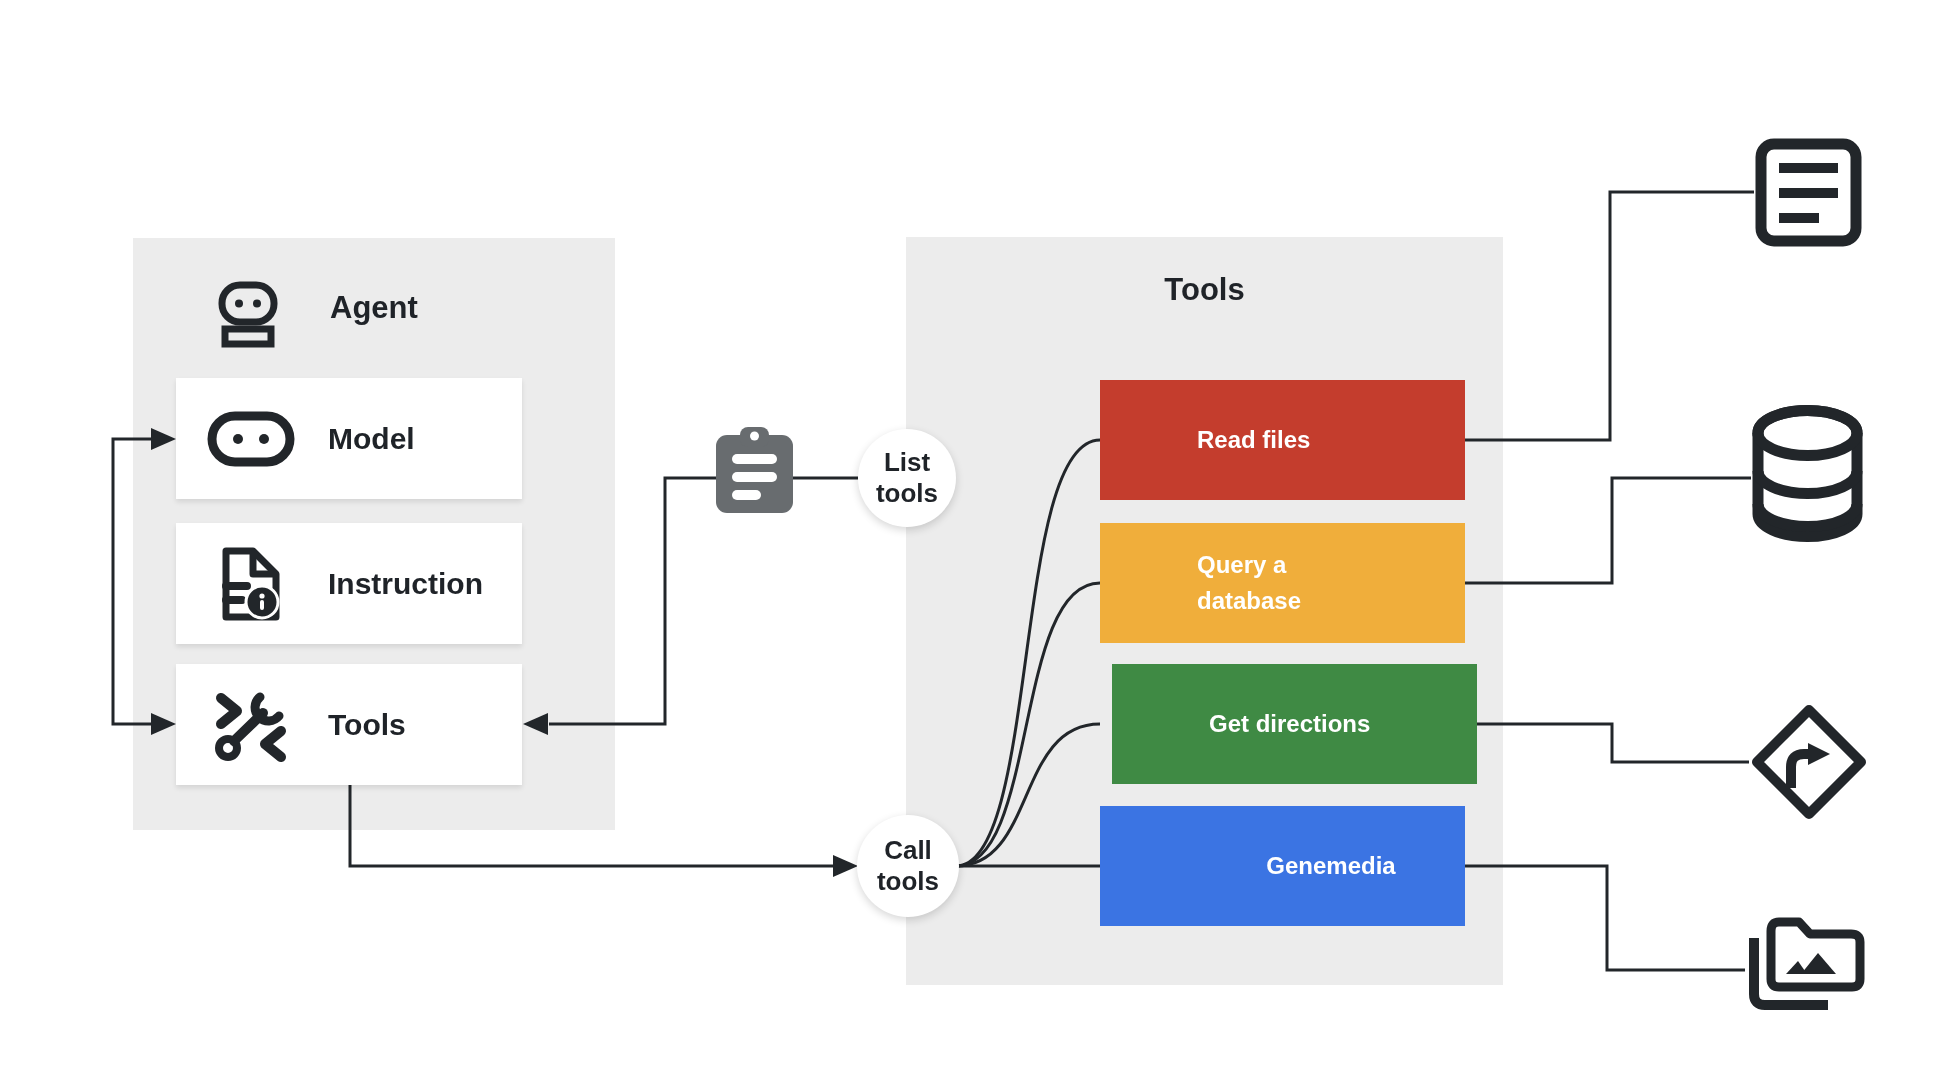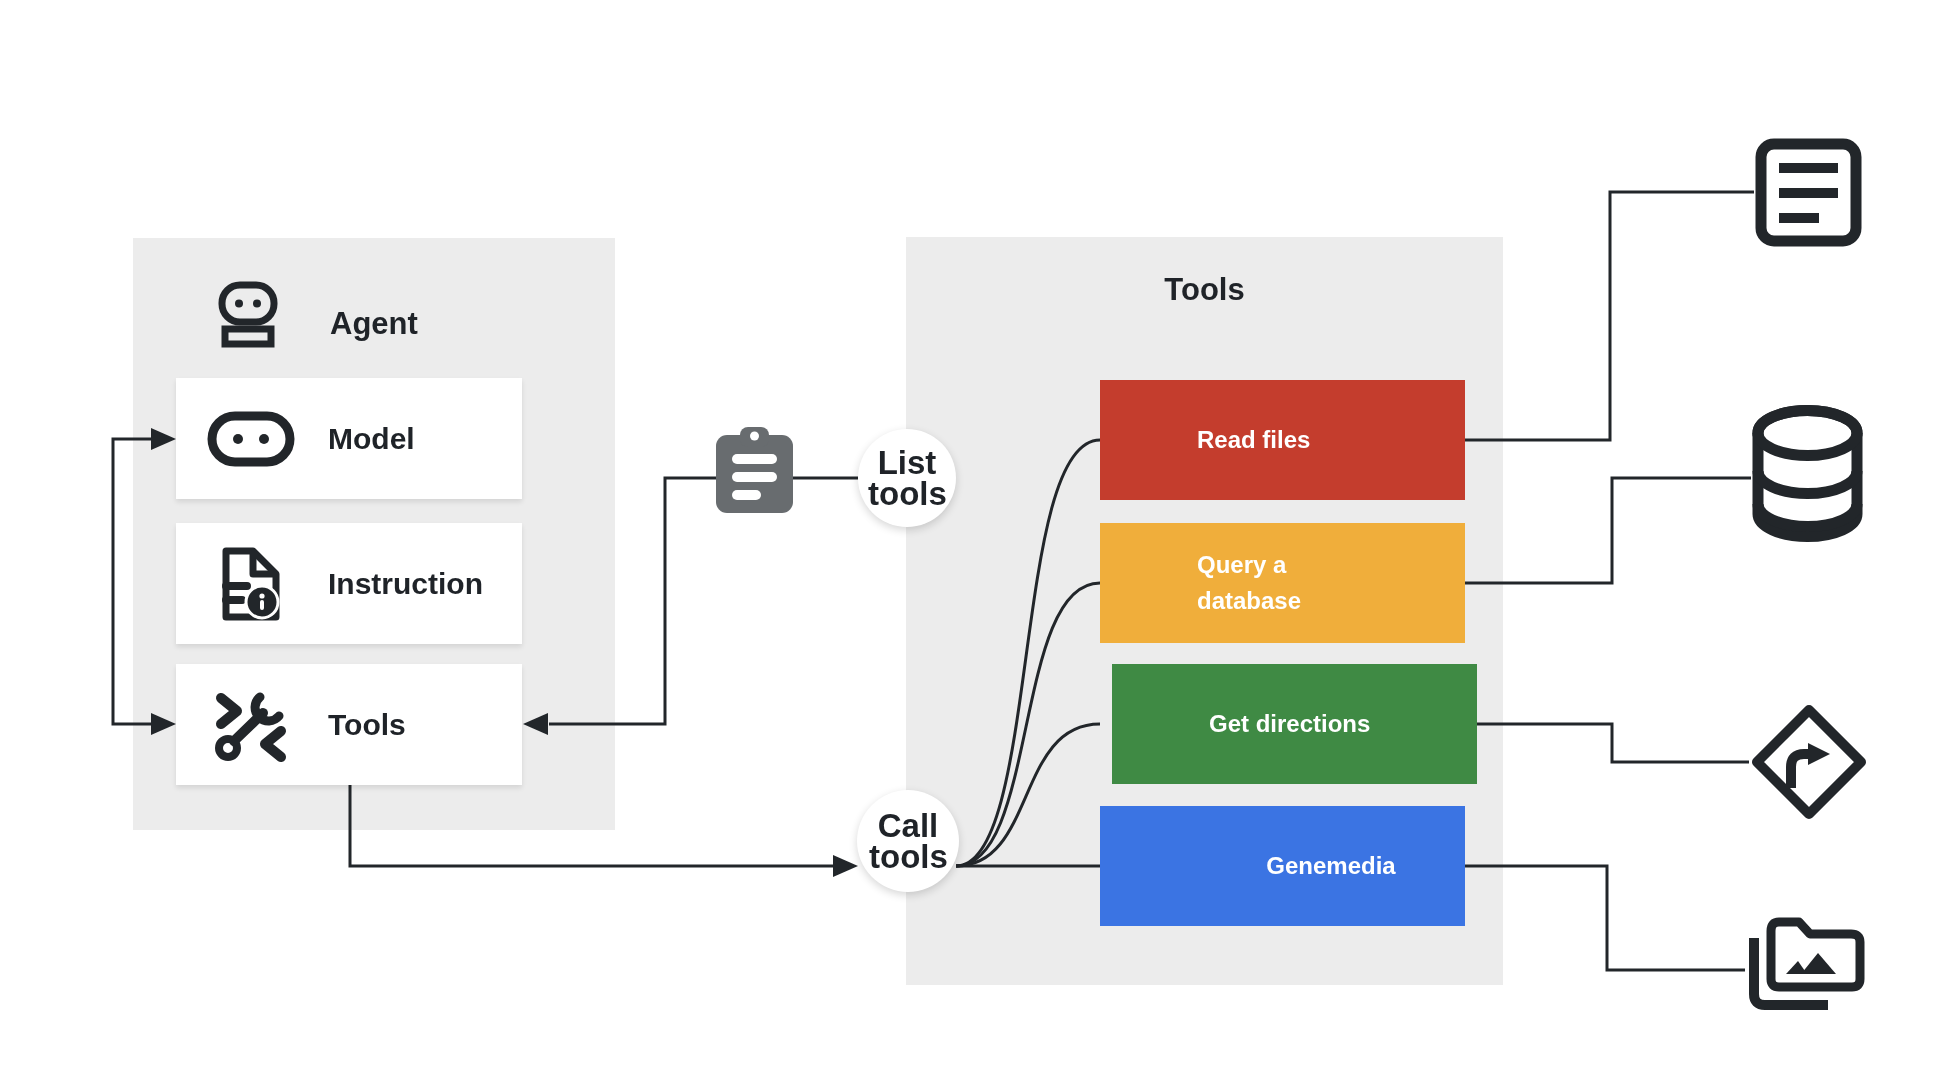--- a/index.html
+++ b/index.html
@@ -12,21 +12,21 @@
     overflow:hidden;
   }
   .panel{position:absolute;background:#ececec;z-index:0;}
   .panel.agent{left:133px;top:238px;width:482px;height:592px;}
   .panel.tools{left:906px;top:237px;width:597px;height:748px;}
 
   .panel-title{
     position:absolute;
     font-size:31px;font-weight:700;color:#1f2328;z-index:2;margin:0;
   }
-  .agent-title{left:330px;top:306px;}
+  .agent-title{left:330px;top:290px;}
   .tools-title{left:906px;top:272px;width:597px;text-align:center;}
 
   .agent-header-icon{position:absolute;left:218px;top:281px;z-index:2;}
 
   .row{
     position:absolute;left:176px;width:346px;height:121px;
     background:#ffffff;z-index:2;
     display:flex;align-items:center;
     padding-left:30px;box-sizing:border-box;gap:32px;
     box-shadow:0 3px 5px rgba(0,0,0,0.10);
@@ -49,23 +49,23 @@
   .tb-0{top:380px;}
   .tb-1{top:523px;}
   .tb-2{top:664px;margin-left:12px;}
   .tb-3{top:806px;justify-content:center;}
 
   .circle{
     position:absolute;background:#ffffff;border-radius:50%;z-index:3;
     display:flex;align-items:center;justify-content:center;text-align:center;
     box-shadow:0 3px 9px rgba(0,0,0,0.16);
   }
-  .circle-label{font-size:33px;font-weight:700;line-height:31px;width:78px;}
+  .circle-label{font-size:26px;font-weight:700;line-height:31px;width:78px;}
   .circle-list{left:858px;top:429px;width:98px;height:98px;}
-  .circle-call{left:857px;top:790px;width:102px;height:102px;}
+  .circle-call{left:857px;top:815px;width:102px;height:102px;}
 
   .wires{position:absolute;left:0;top:0;z-index:1;}
 </style>
 </head>
 <body>
 
 <div class="canvas">
 
   <div class="panel agent"></div>
   <div class="panel tools"></div>

